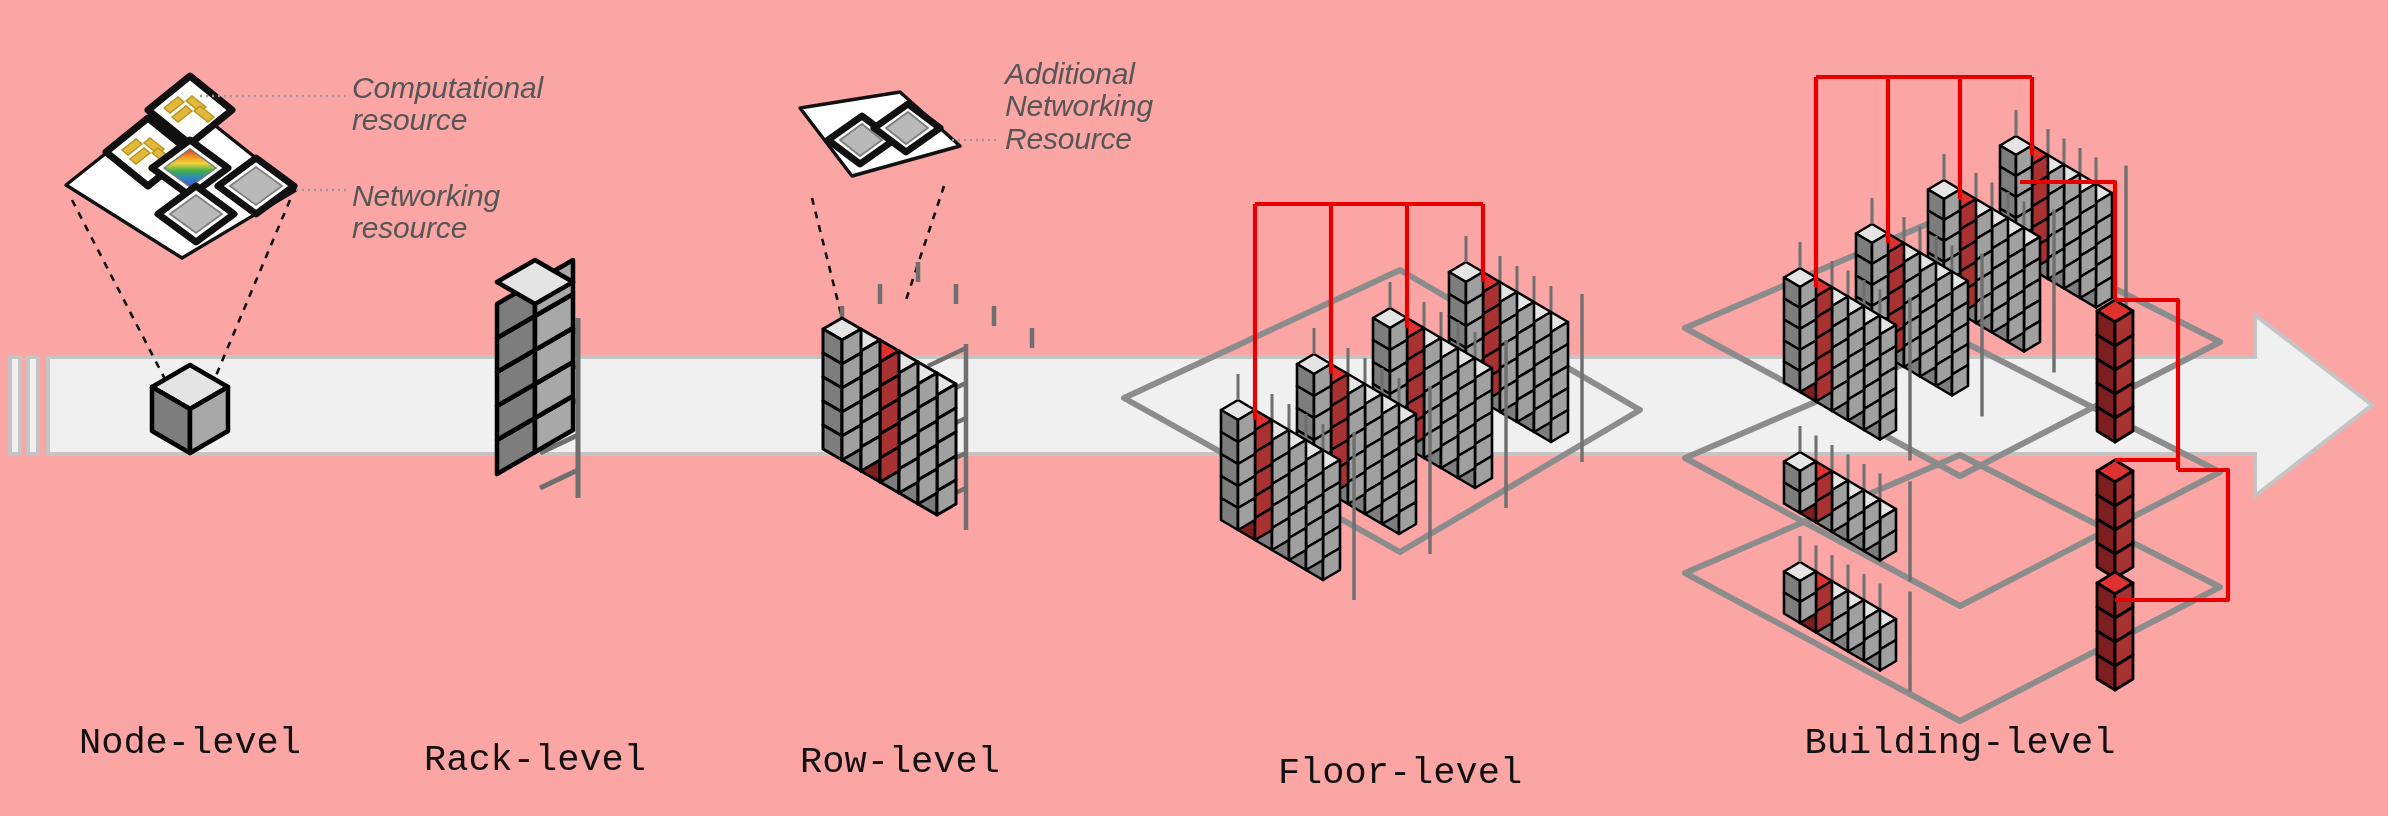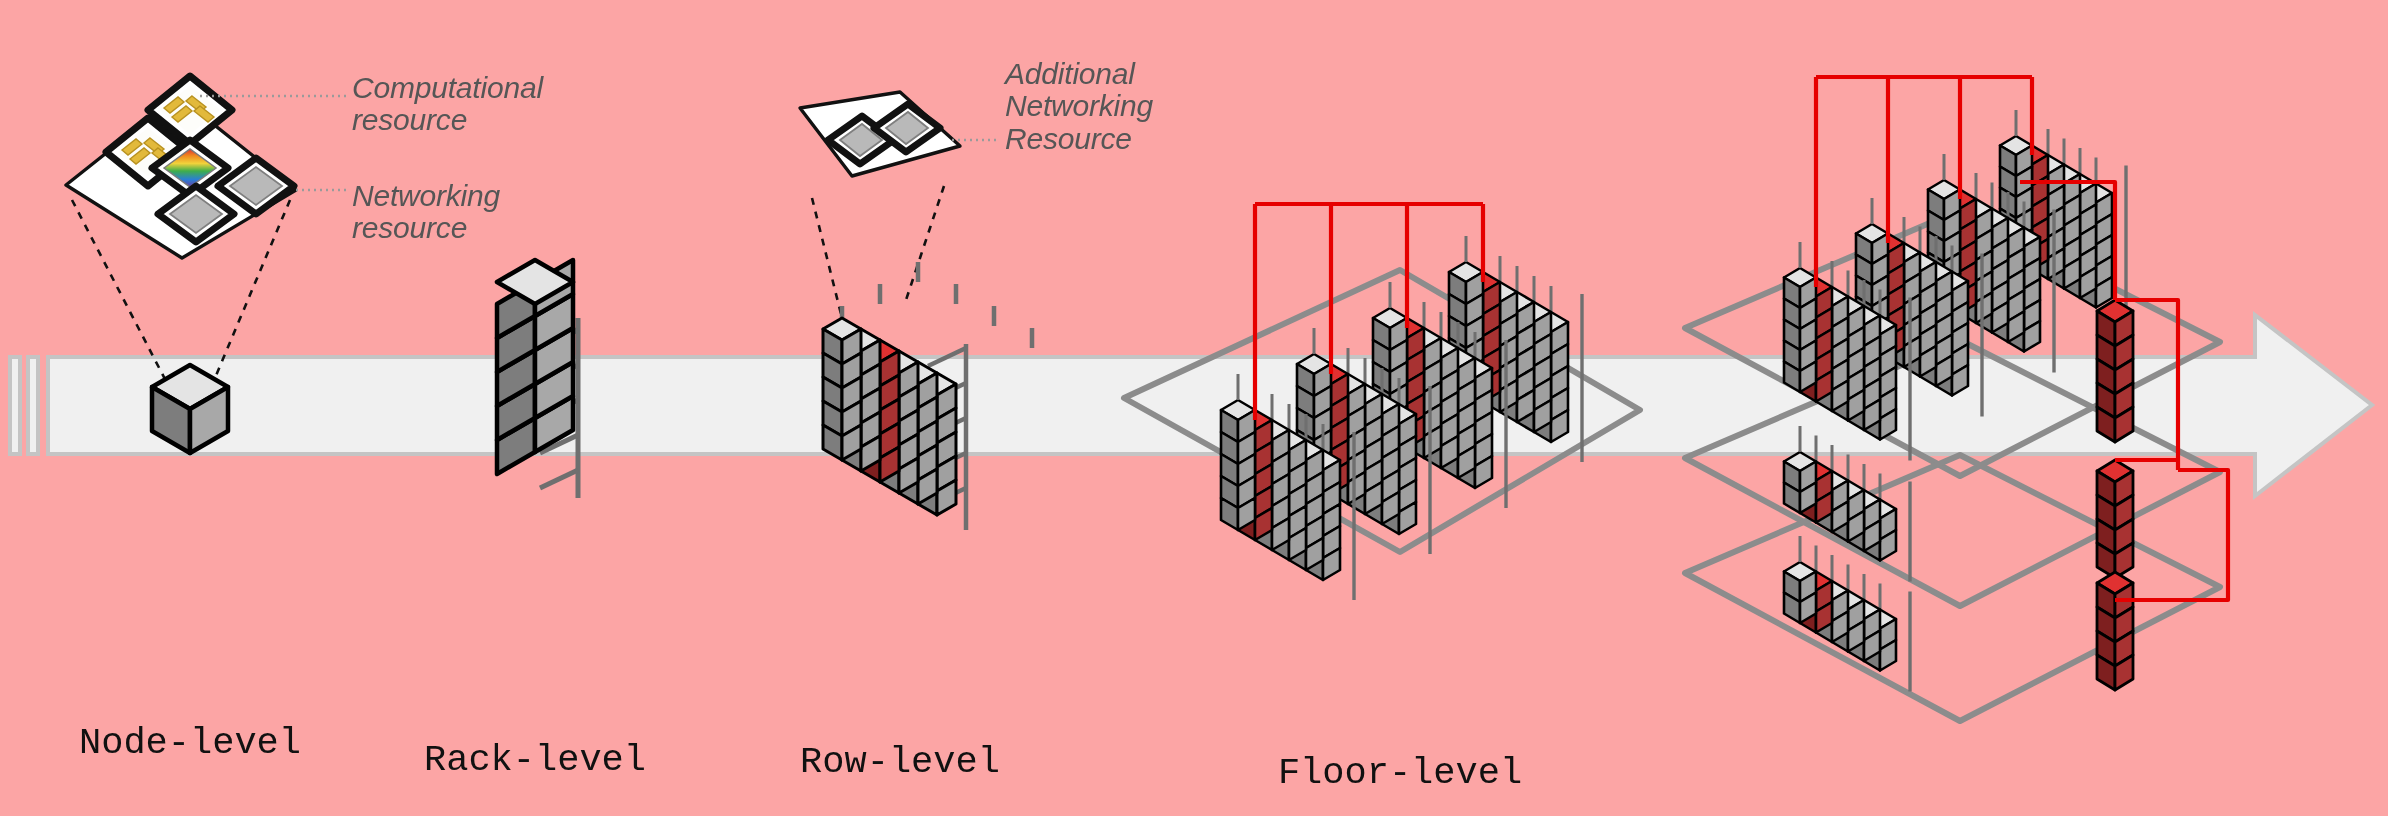--- a/index.html
+++ b/index.html
@@ -984,14 +984,15 @@
 resource</div>
 
   <div class="callout-text" style="left:1005px; top:58px;">Additional
 Networking
 Resource</div>
 
   <div class="level-label" style="left:190px; top:722px;">Node-level</div>
   <div class="level-label" style="left:535px; top:739px;">Rack-level</div>
   <div class="level-label" style="left:900px; top:722px;margin-top:19px;">Row-level</div>
   <div class="level-label" style="left:1400px; top:752px;">Floor-level</div>
+  <div class="level-label" style="left:1960px; top:722px;">Building-level</div>
 
 </div>
 
 </body></html>

